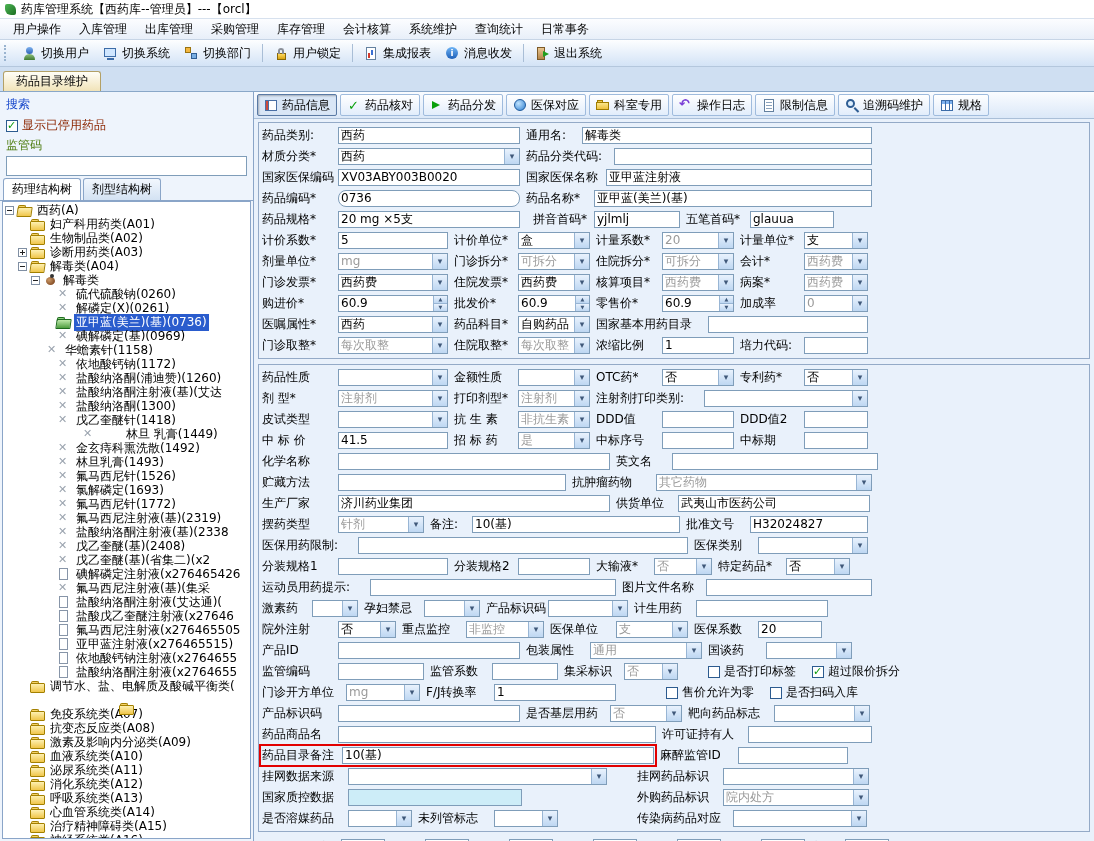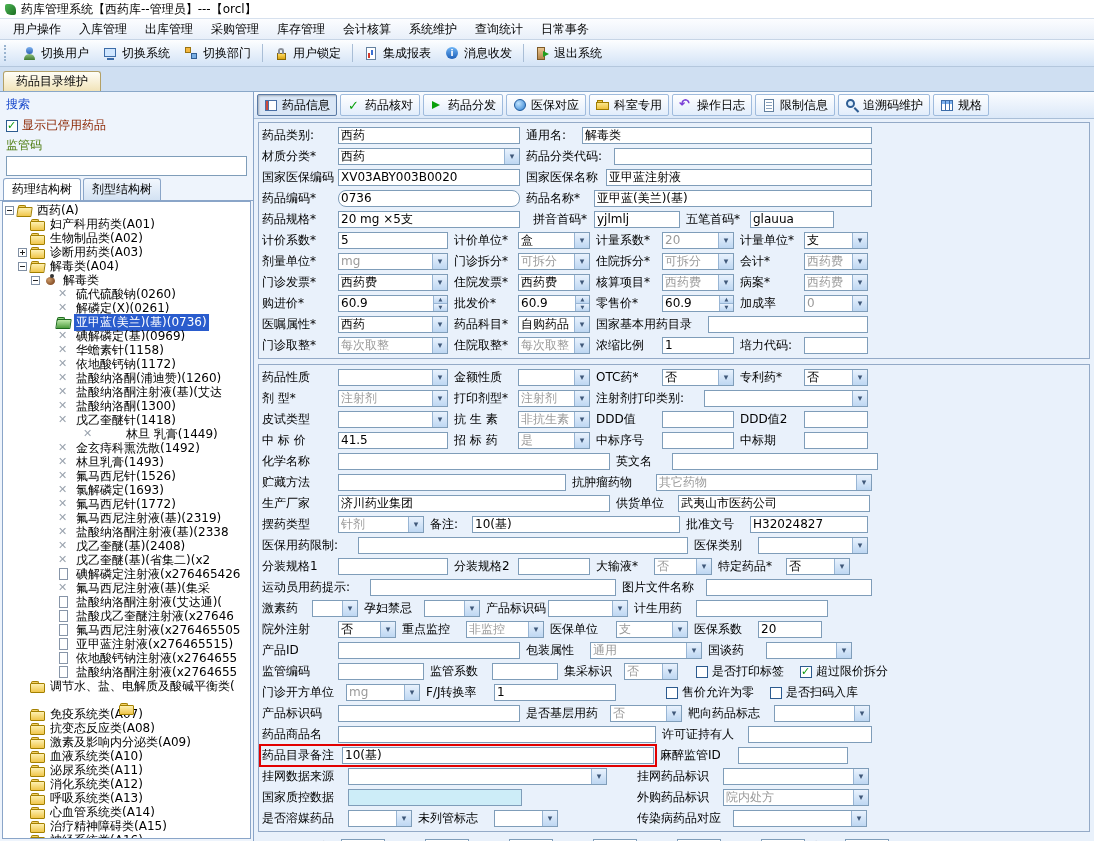--- a/index.html
+++ b/index.html
@@ -224,21 +224,21 @@
           <div class="trow" style="padding-left: 41px;">
             <span class="exp ph"></span>
             <span class="ticon seldrug"></span>
             <span class="tlabel selected">亚甲蓝(美兰)(基)(0736)</span>
           </div>
           <div class="trow" style="padding-left: 41px;">
             <span class="exp ph"></span>
             <span class="ticon x"></span>
             <span class="tlabel">碘解磷定(基)(0969)</span>
           </div>
-          <div class="trow" style="padding-left: 41px;">
+          <div class="trow" style="padding-left: 30px;">
             <span class="exp ph"></span>
             <span class="ticon x"></span>
             <span class="tlabel">华蟾素针(1158)</span>
           </div>
           <div class="trow" style="padding-left: 41px;">
             <span class="exp ph"></span>
             <span class="ticon x"></span>
             <span class="tlabel">依地酸钙钠(1172)</span>
           </div>
           <div class="trow" style="padding-left: 41px;">
@@ -911,21 +911,21 @@
               <span class="field">
                 <span class="lbl" style="width: 62px;">监管系数</span>
                 <span class="inp" style="width: 66px;"></span>
               </span>
               <span class="field">
                 <span class="lbl" style="width: 60px;">集采标识</span>
                 <span class="sel grey" style="width: 54px;">
                   <span class="val">否</span>
                 </span>
               </span>
-              <span class="field" style="margin-left: 12px;">
+              <span class="field" style="margin-left: 24px;">
                 <span class="cb"></span>
                 <span class="cblabel">是否打印标签</span>
               </span>
               <span class="field" style="margin-left: 10px;">
                 <span class="cb checked"></span>
                 <span class="cblabel">超过限价拆分</span>
               </span>
             </div>
             <div class="frow">
               <span class="field">

